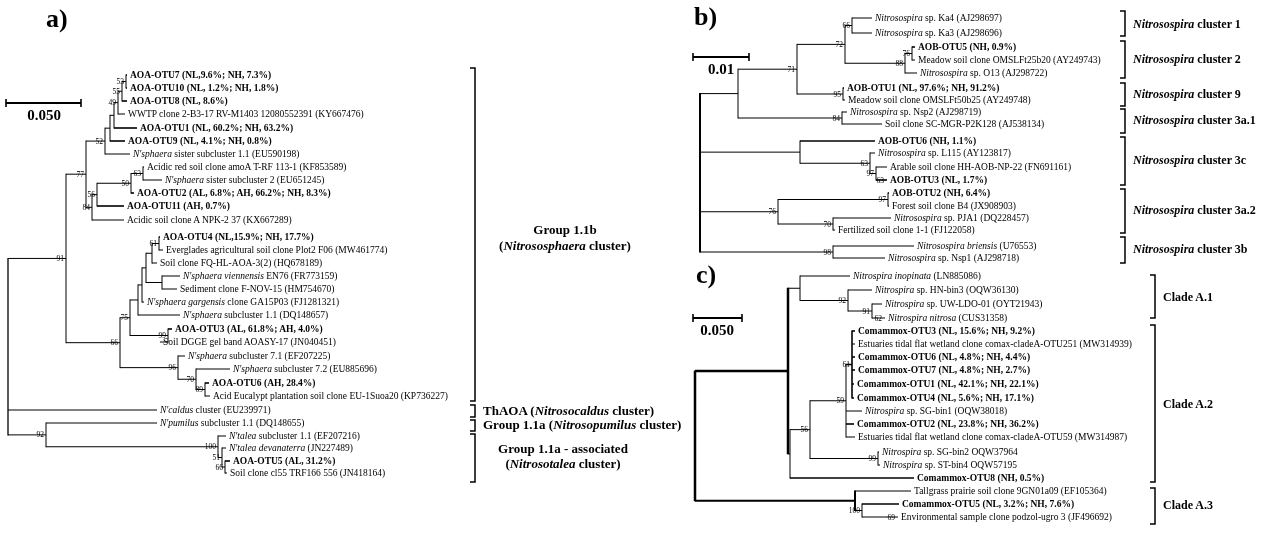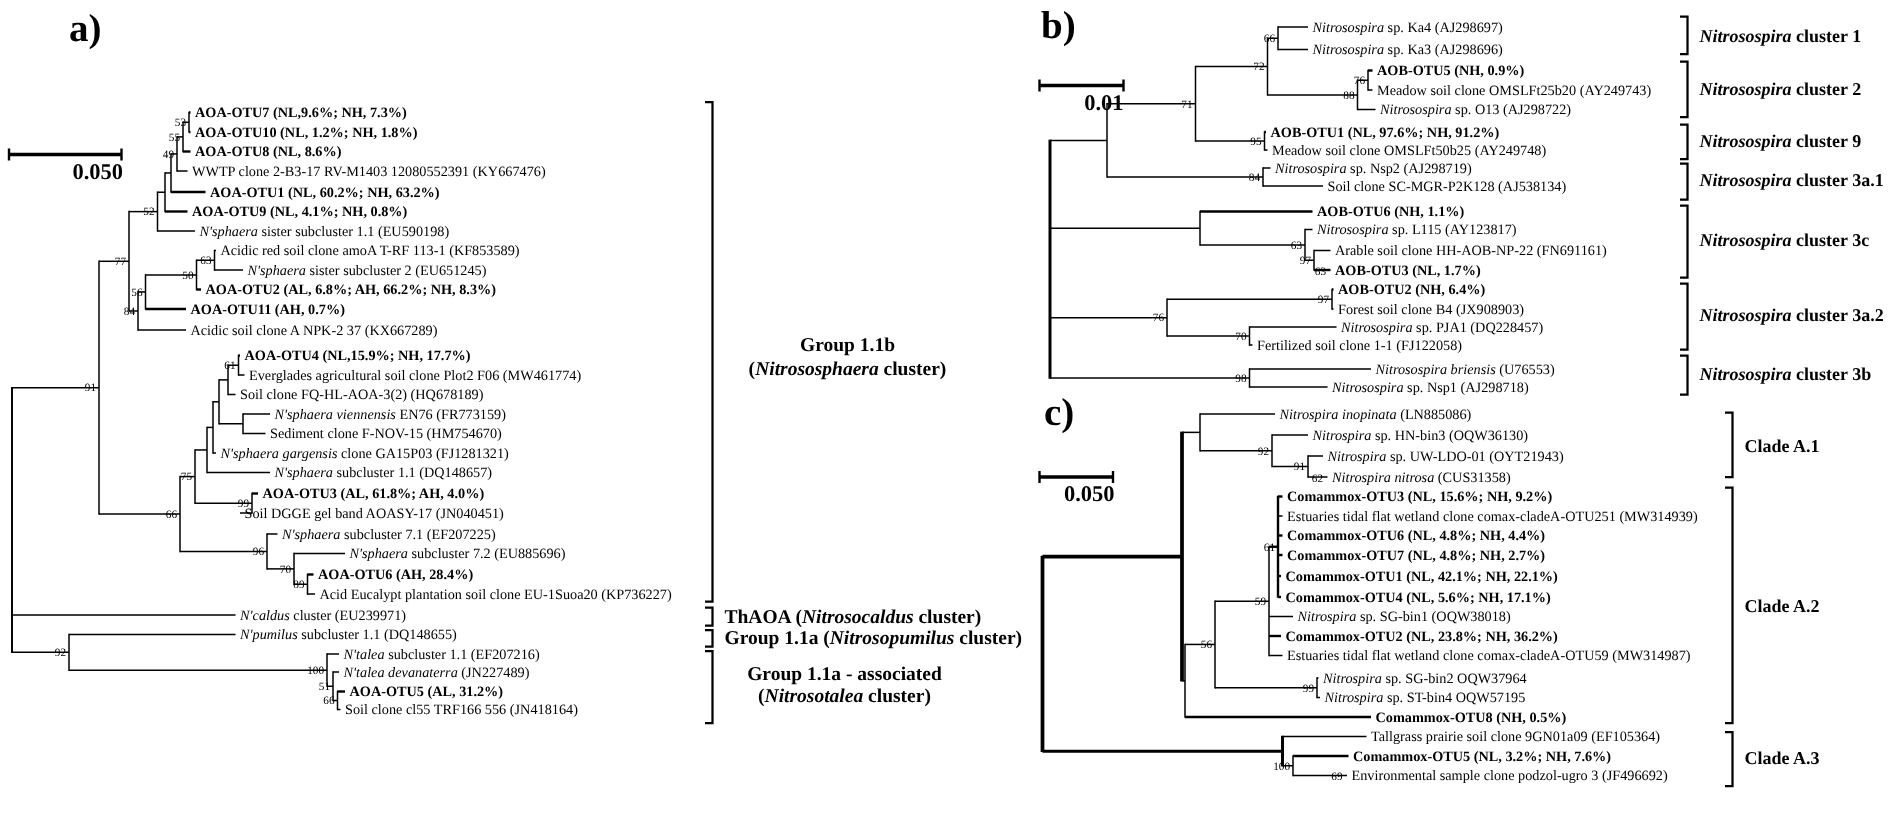--- a/index.html
+++ b/index.html
@@ -6,21 +6,21 @@
   .fig{position:relative;width:1269px;height:544px;background:#ffffff;overflow:hidden;
        font-family:"Liberation Serif",serif}
   .fig svg{position:absolute;left:0;top:0}
   .lbl{font:9.5px "Liberation Serif",serif;fill:#000}
   .bd{font-weight:bold}
   .it{font-style:italic}
   .bs{font:7.5px "Liberation Serif",serif;fill:#000}
   .clbl{font:bold 12px "Liberation Serif",serif;fill:#000}
   .clbl-a{font:bold 13px "Liberation Serif",serif;fill:#000}
   .pletter{position:absolute;font:bold 26px "Liberation Serif",serif;color:#000}
-  .sclabel{position:absolute;font:bold 15px "Liberation Serif",serif;color:#000;text-align:right}
+  .sclabel{position:absolute;font:bold 15px "Liberation Serif",serif;color:#000;text-align:center}
 </style>
 </head>
 <body>
 
 <div class="fig">
   <svg id="tree-svg" width="1269" height="544" viewBox="0 0 1269 544">
       <g>
         <line x1="126" y1="75" x2="127" y2="75" stroke="#000000" stroke-width="1.6"></line>
         <text x="130" y="78.3" class="lbl bd"><tspan>AOA-OTU7 (NL,9.6%; NH, 7.3%)</tspan></text>
         <line x1="126" y1="88" x2="127" y2="88" stroke="#000000" stroke-width="1.6"></line>

